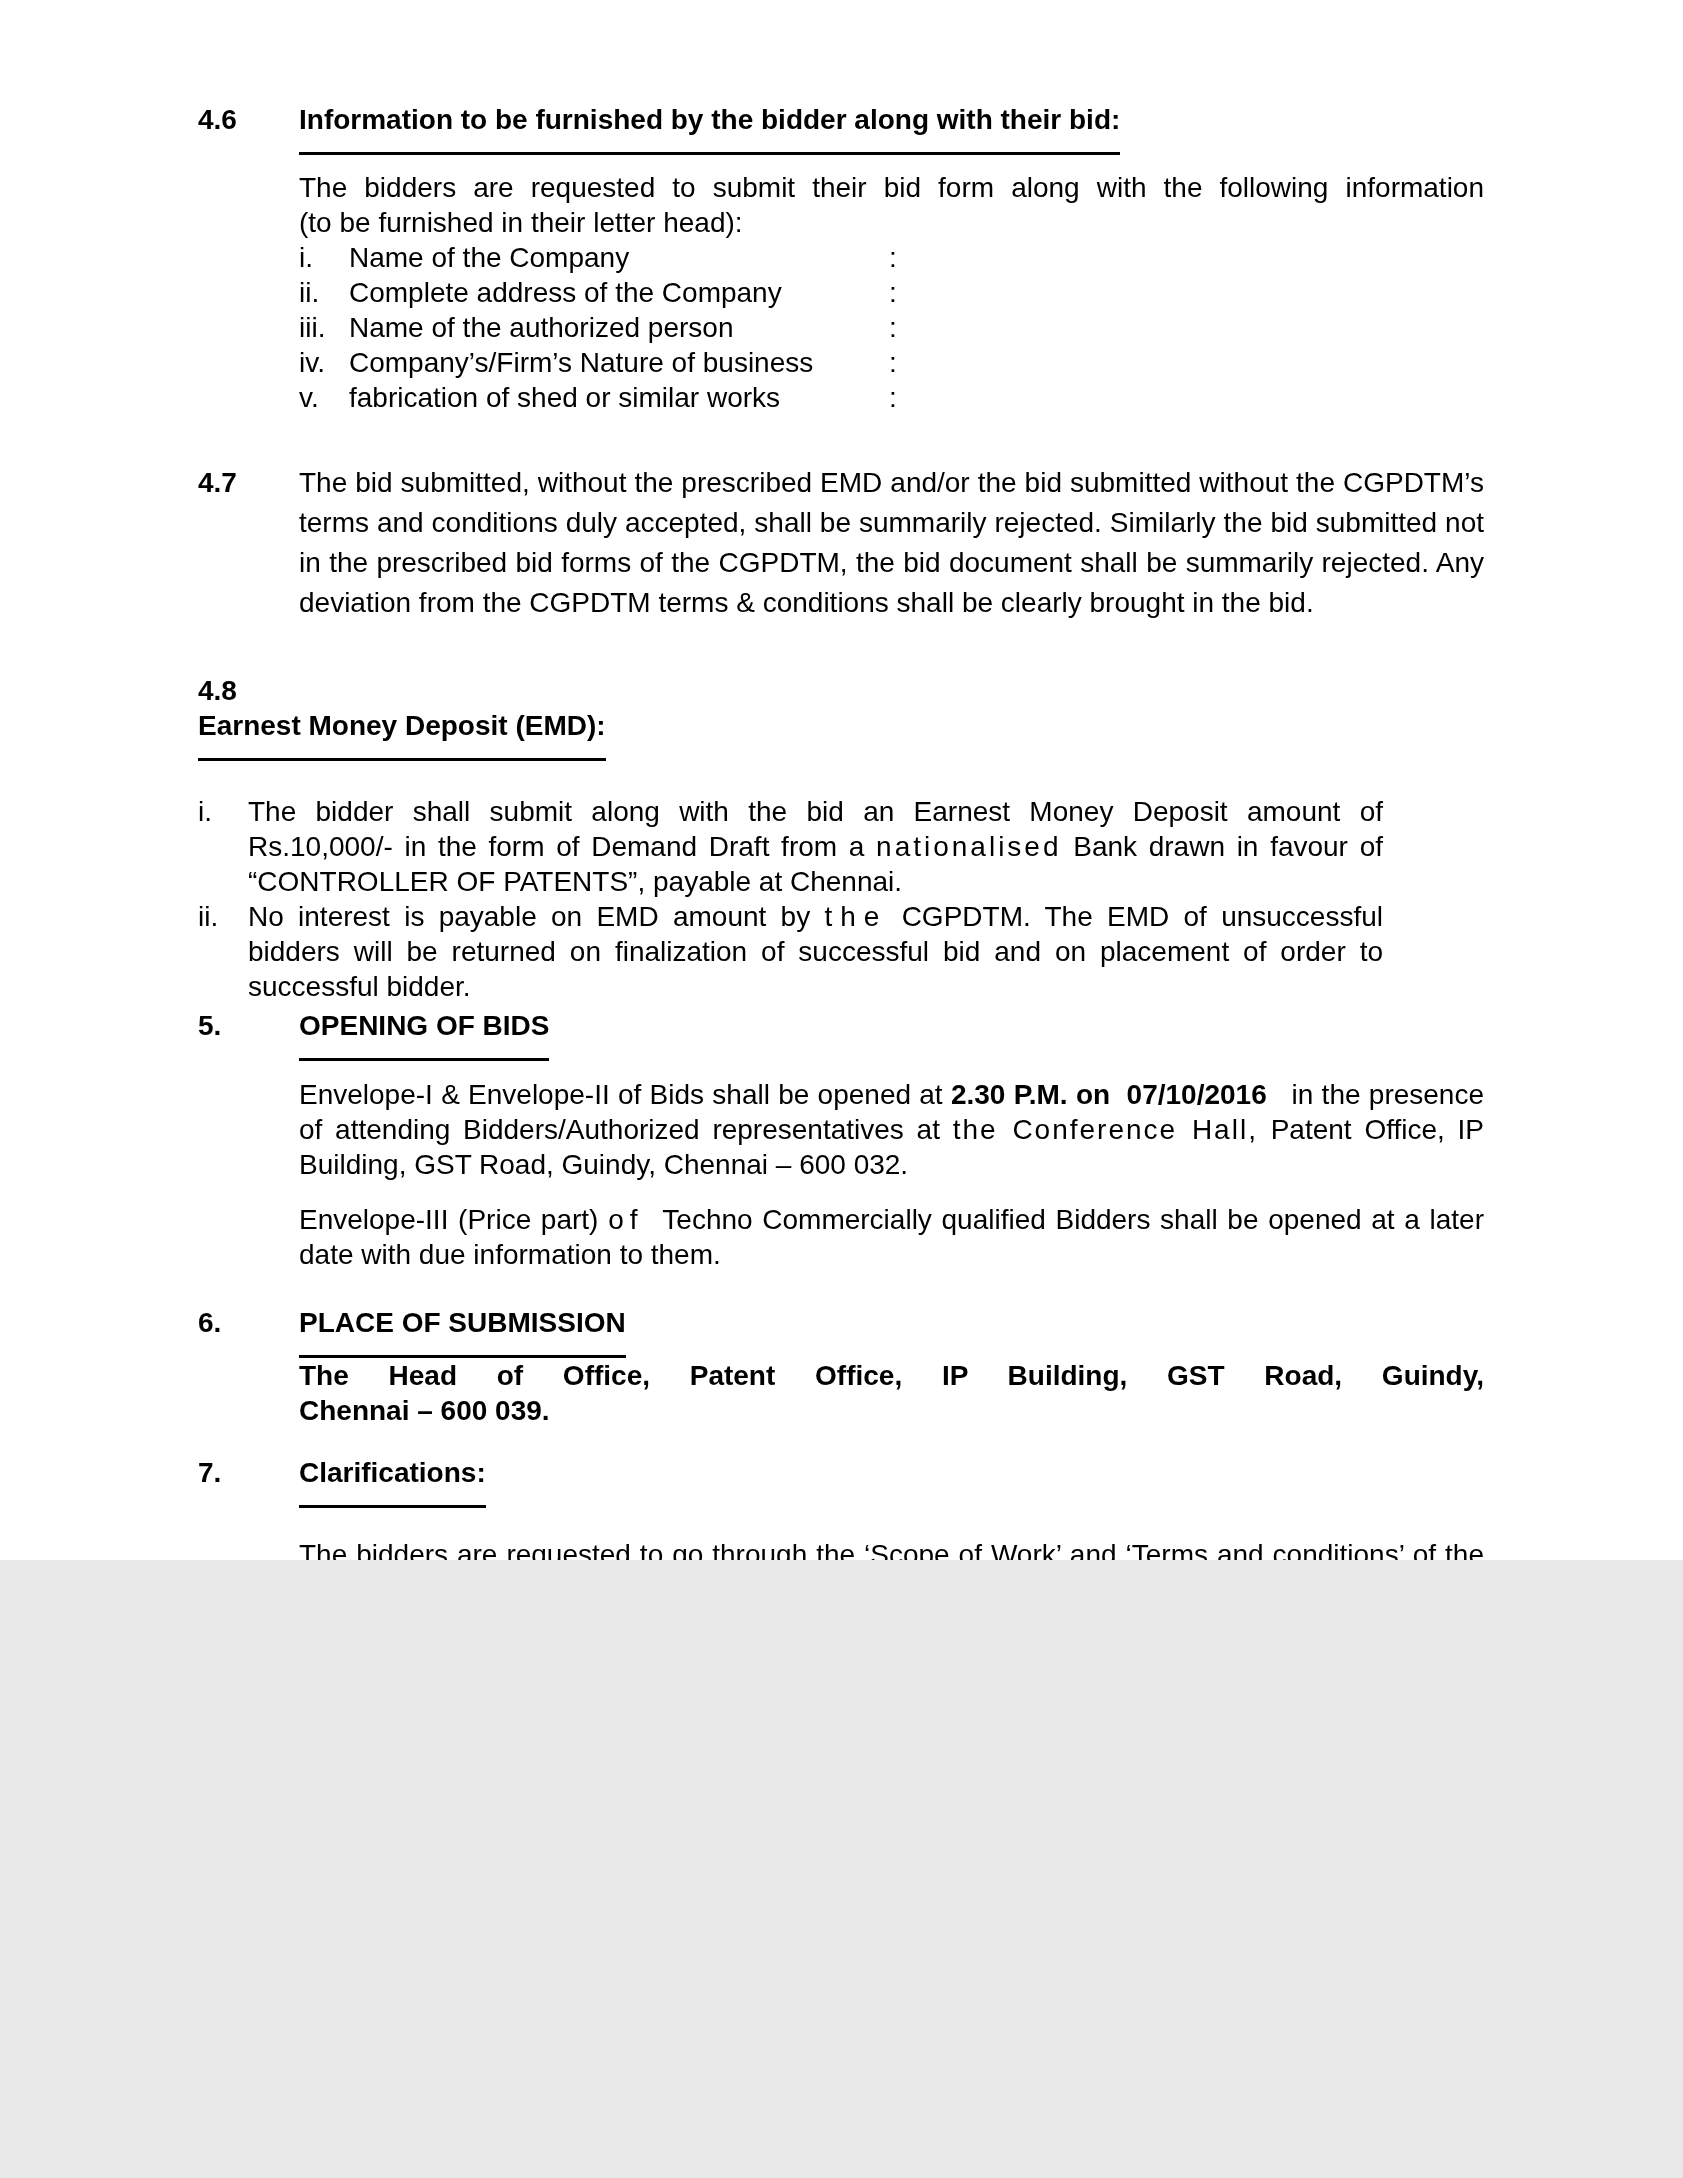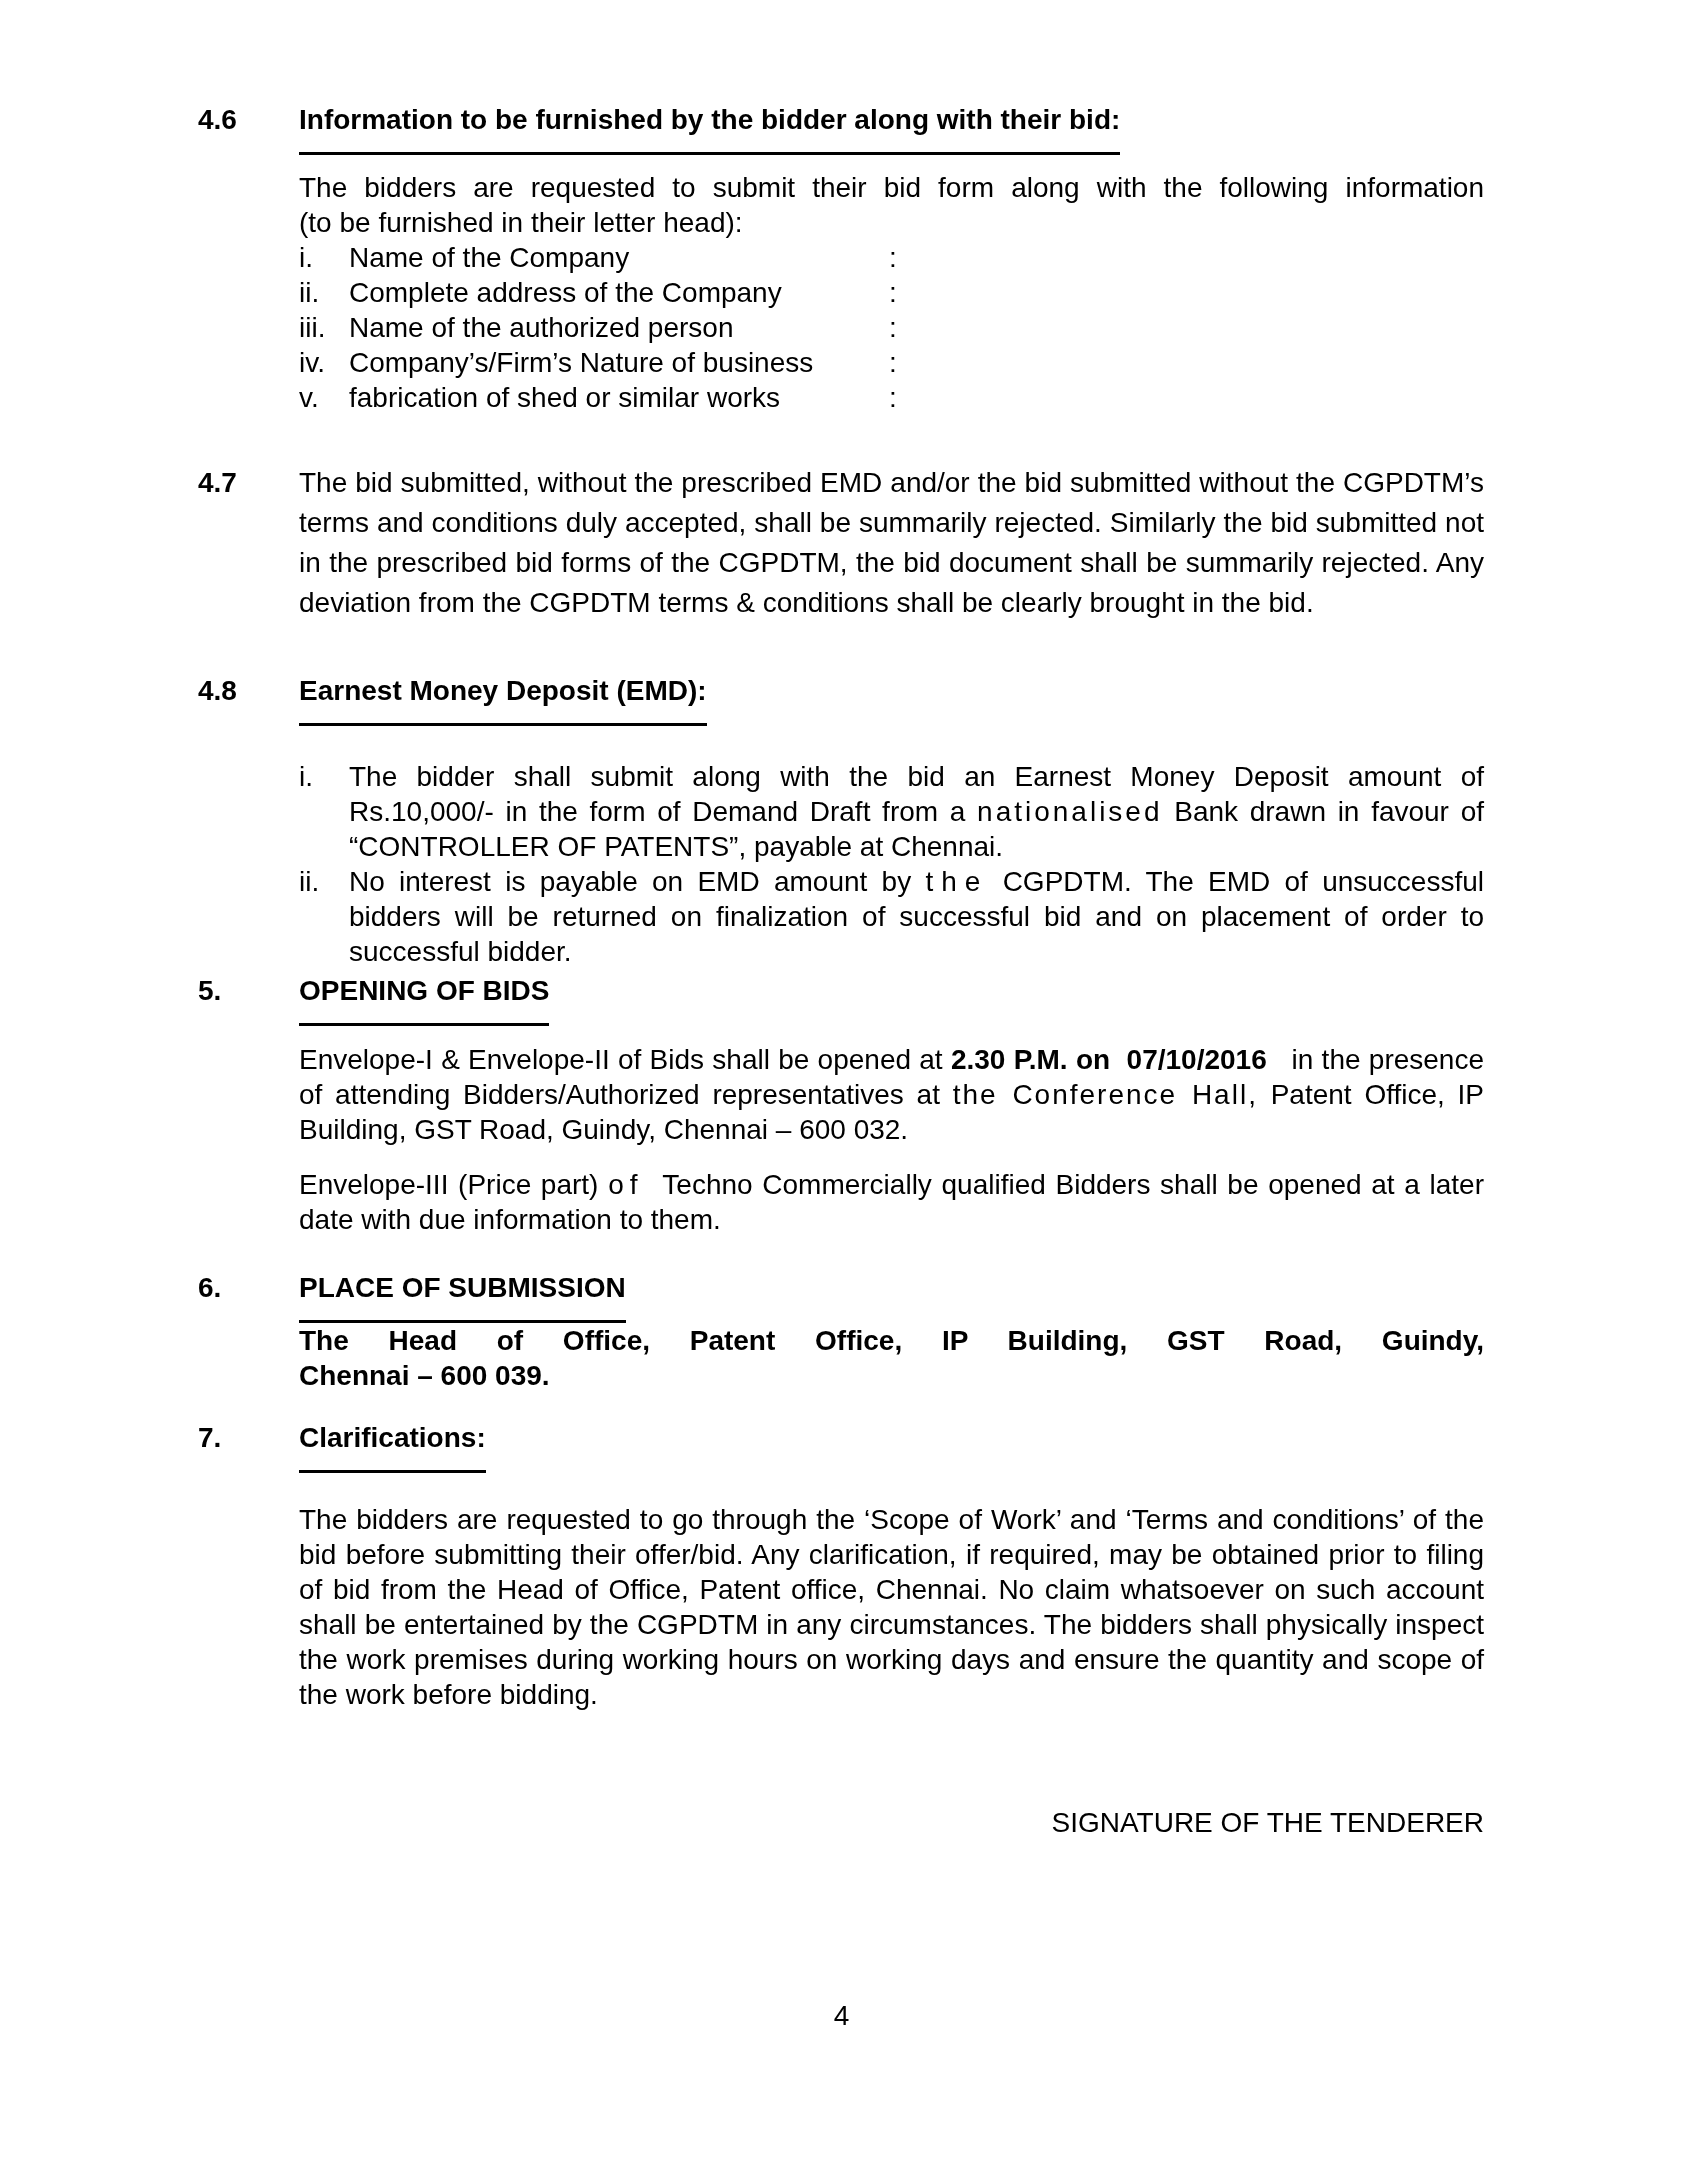--- a/index.html
+++ b/index.html
@@ -1,18 +1,18 @@
 <!DOCTYPE html>
 <html><head>
 <meta charset="utf-8">
 <style>
   html,body{margin:0;padding:0;background:#e8e8e8;}
   .page{
     position:relative;
-    width:1683px;height:2178px;
+    width:1683px;height:1560px;
     margin:0 auto;
     background:#ffffff;
     color:#000;
     font-family:"Liberation Sans","DejaVu Sans",sans-serif;
     font-size:28px;
     line-height:35px;
     box-sizing:border-box;
     padding:102px 199px 0 198px;
   }
   .sec{display:flex;align-items:flex-start;}
@@ -38,21 +38,21 @@
   .rlist .label{width:540px;flex-shrink:0;}
   .rlist .colon{flex:0 0 auto;}
   
   .ilist .row{display:flex;}
   .ilist .marker{width:50px;flex-shrink:0;}
   .ilist .itext{width:1135px;text-align:justify;}
   
   .m-intro{margin-top:15px;}
   .m-list{margin-top:0px;}
   .m-47{margin-top:48px;line-height:40px;}
-  .m-48h{margin-top:50px;}
+  .m-48h{margin-top:50px;flex-direction:column;}
   .m-48i{margin-top:33px;}
   .m-5h{margin-top:4px;}
   .m-5p1{margin-top:16px;}
   .m-5p2{margin-top:20px;}
   .m-6h{margin-top:33px;}
   .m-6p{}
   .m-7h{margin-top:27px;}
   .m-7p{margin-top:29px;}
   .m-sig{margin-top:93px;}
   .sig{text-align:right;}

